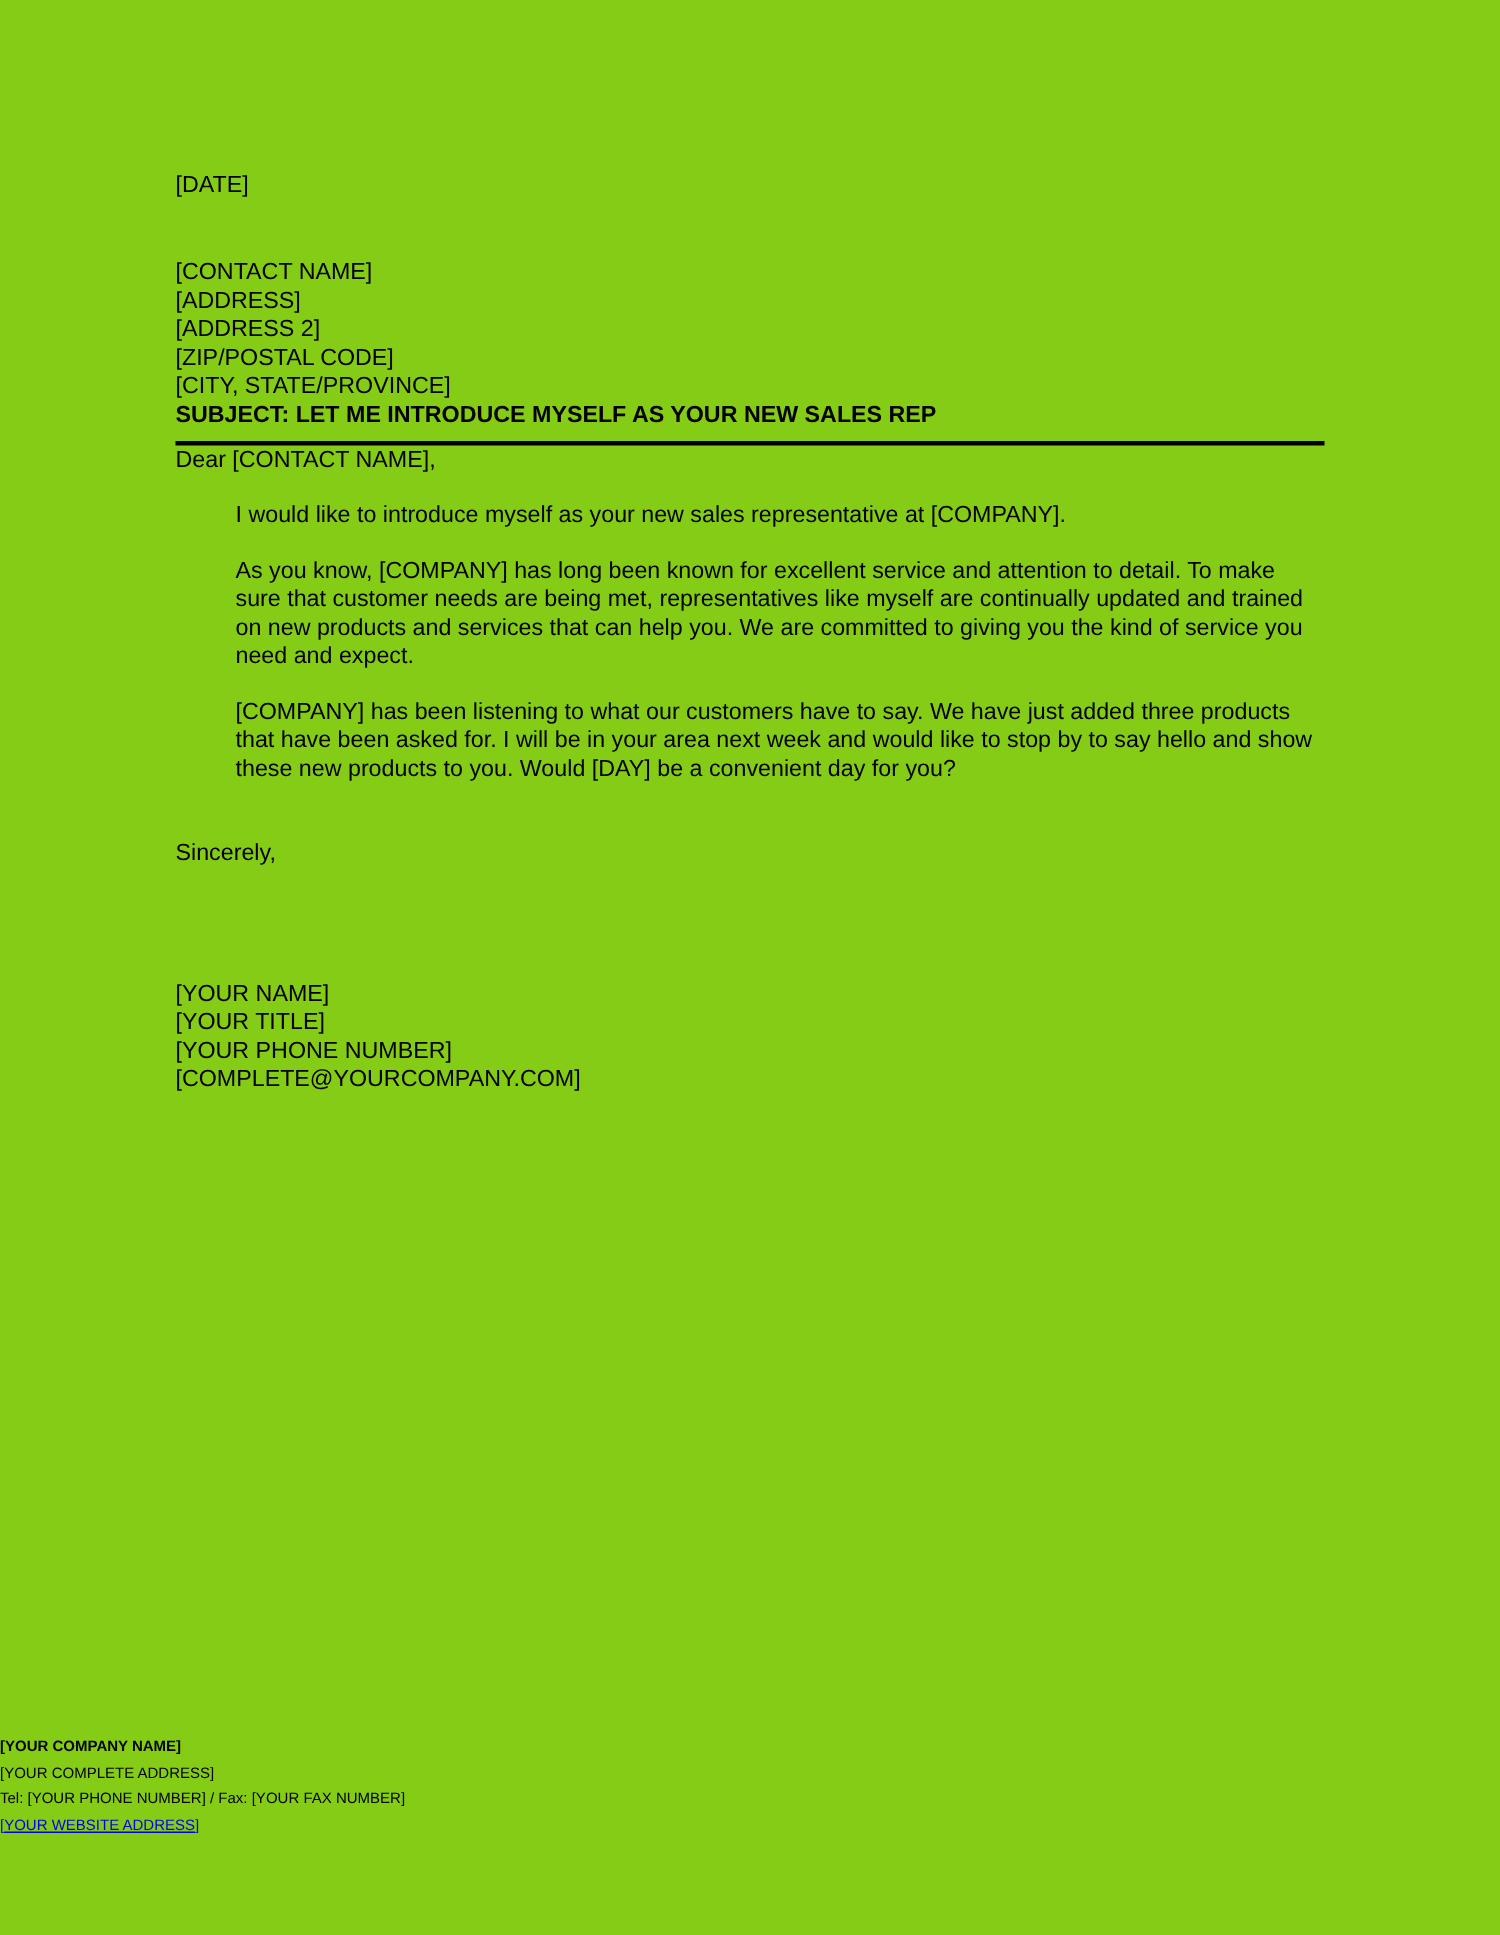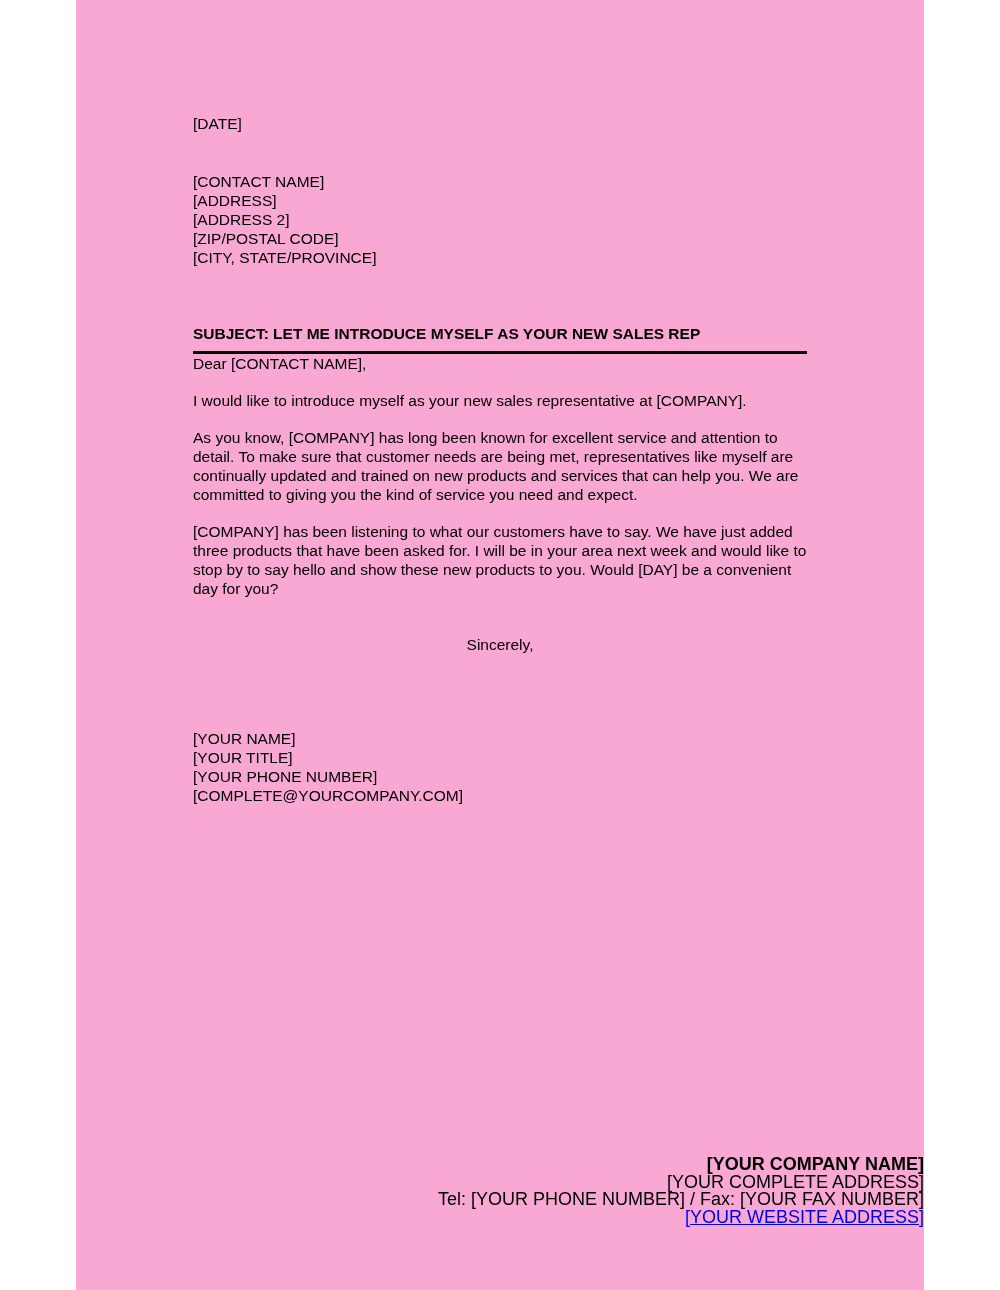--- a/index.html
+++ b/index.html
@@ -1,56 +1,56 @@
 <!DOCTYPE html>
 <html><head>
 <meta charset="utf-8">
 <style>
   * { margin: 0; padding: 0; box-sizing: border-box; }
   html, body { background: #ffffff; }
   .page {
     position: relative;
-    width: 848px;
+    width: 1000px;
     height: 1290px;
     margin: 0 auto;
-    background: #f9a8d4;
+    background: #84cc16;
     font-family: "Liberation Sans", sans-serif;
     font-size: 15.5px;
     color: #000000;
     overflow: hidden;
   }
   .content {
     padding: 114px 117px 0 117px;
     line-height: 19px;
   }
   .date-line { margin-bottom: 39px; }
-  .recipient { margin-bottom: 57px; }
+  .recipient { }
   .recipient div { line-height: 19px; }
   .subject {
     font-weight: bold;
     padding-bottom: 8px;
   }
   .subject-rule {
     border: 0;
     border-top: 3px solid #000000;
     margin: 0 0 0 0;
     width: 100%;
   }
   .salutation { }
-  .para { margin-top: 18px; line-height: 19px; }
-  .closing { margin-top: 37px; text-align: center; }
+  .para { margin-top: 18px; line-height: 19px; margin-left: 40px; }
+  .closing { margin-top: 37px; }
   .signature { margin-top: 75px; }
   .signature div { line-height: 19px; }
   .footer {
     position: absolute;
     left: 0;
     right: 0;
     top: 1156px;
-    text-align: right;
-    font-size: 18px;
+    text-align: left;
+    font-size: 10px;
     line-height: 17.5px;
   }
   .footer .company-name { font-weight: bold; }
   .footer a.website {
     color: #0000ee;
     text-decoration: underline;
     cursor: pointer;
   }
 </style>
 </head>

